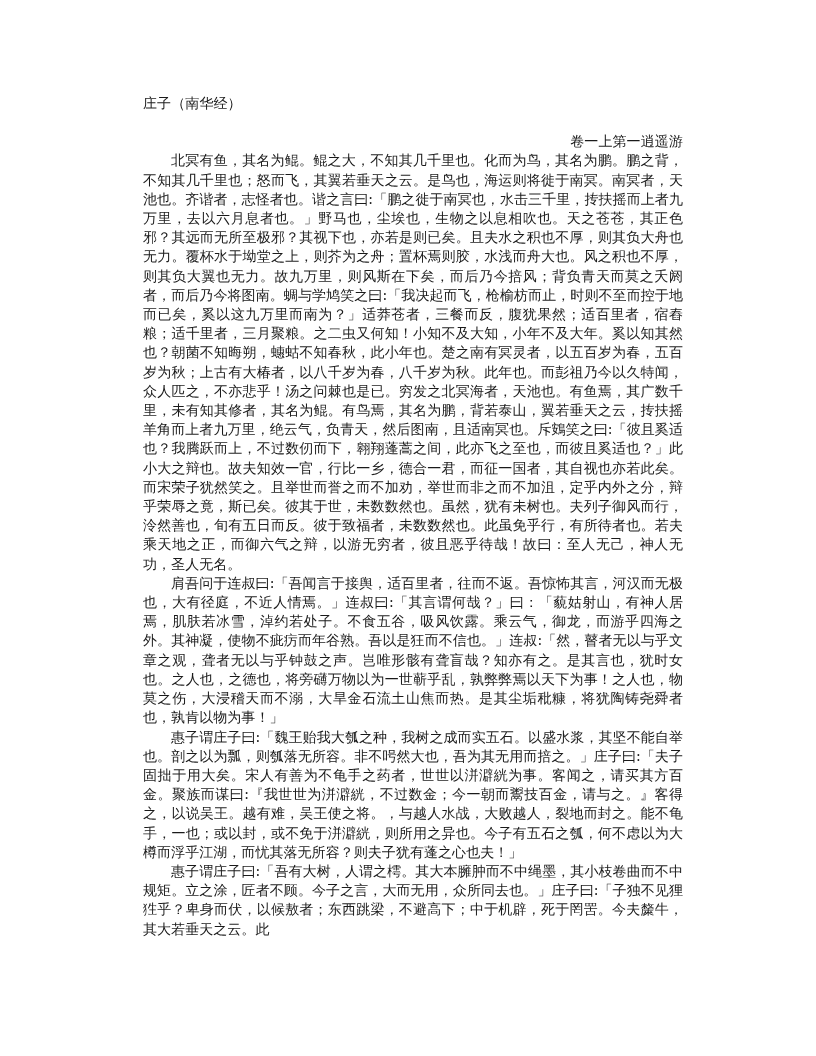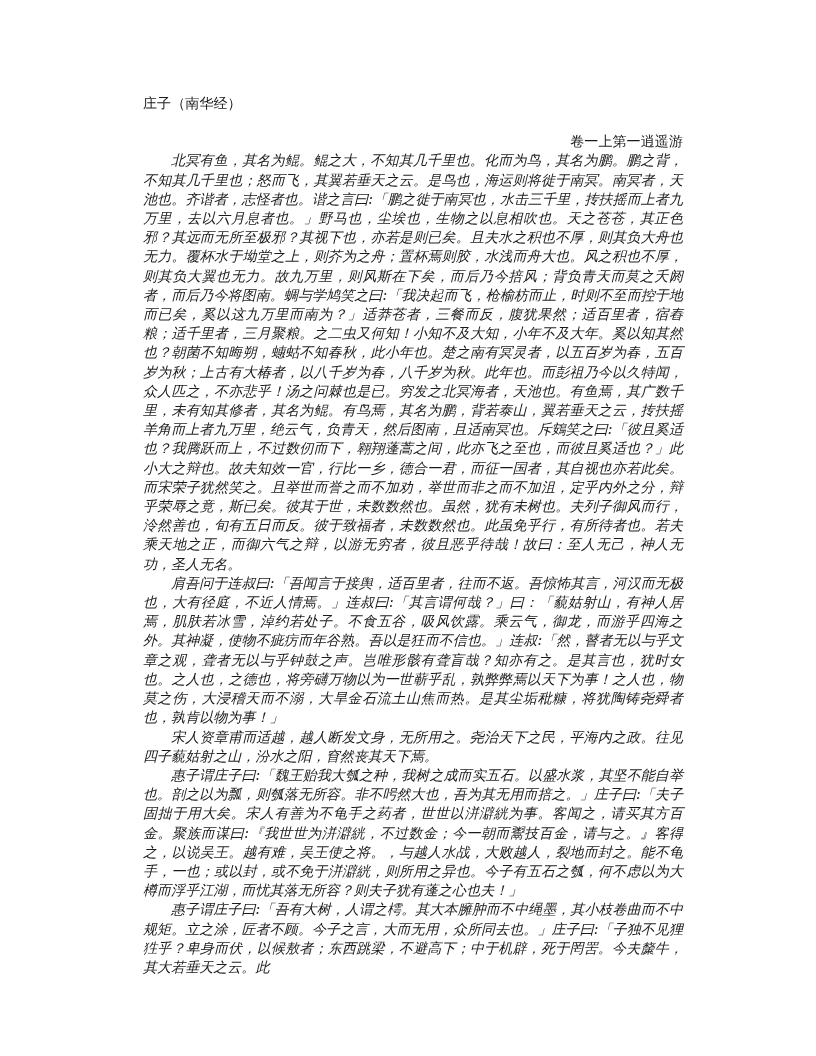--- a/index.html
+++ b/index.html
@@ -48,38 +48,36 @@
   p.body-para {
     font-size: 10.5pt;
     line-height: 19.2px;
     margin: 0;
     color: #1a1a1a;
     text-indent: 2em;
     text-align: justify;
     text-justify: inter-ideograph;
     letter-spacing: 0.05px;
     word-break: break-all;
-    font-style: italic;
   }
 </style>
 </head>
 <body>
 
 <div class="page">
   <div class="content">
 
     <div class="doc-title">庄子（南华经）</div>
 
     <div class="chapter-heading">卷一上第一逍遥游</div>
 
     <p class="body-para">北冥有鱼，其名为鲲。鲲之大，不知其几千里也。化而为鸟，其名为鹏。鹏之背，不知其几千里也；怒而飞，其翼若垂天之云。是鸟也，海运则将徙于南冥。南冥者，天池也。齐谐者，志怪者也。谐之言曰:「鹏之徙于南冥也，水击三千里，抟扶摇而上者九万里，去以六月息者也。」野马也，尘埃也，生物之以息相吹也。天之苍苍，其正色邪？其远而无所至极邪？其视下也，亦若是则已矣。且夫水之积也不厚，则其负大舟也无力。覆杯水于坳堂之上，则芥为之舟；置杯焉则胶，水浅而舟大也。风之积也不厚，则其负大翼也无力。故九万里，则风斯在下矣，而后乃今掊风；背负青天而莫之夭阏者，而后乃今将图南。蜩与学鸠笑之曰:「我决起而飞，枪榆枋而止，时则不至而控于地而已矣，奚以这九万里而南为？」适莽苍者，三餐而反，腹犹果然；适百里者，宿舂粮；适千里者，三月聚粮。之二虫又何知！小知不及大知，小年不及大年。奚以知其然也？朝菌不知晦朔，蟪蛄不知春秋，此小年也。楚之南有冥灵者，以五百岁为春，五百岁为秋；上古有大椿者，以八千岁为春，八千岁为秋。此年也。而彭祖乃今以久特闻，众人匹之，不亦悲乎！汤之问棘也是已。穷发之北冥海者，天池也。有鱼焉，其广数千里，未有知其修者，其名为鲲。有鸟焉，其名为鹏，背若泰山，翼若垂天之云，抟扶摇羊角而上者九万里，绝云气，负青天，然后图南，且适南冥也。斥鴳笑之曰:「彼且奚适也？我腾跃而上，不过数仞而下，翱翔蓬蒿之间，此亦飞之至也，而彼且奚适也？」此小大之辩也。故夫知效一官，行比一乡，德合一君，而征一国者，其自视也亦若此矣。而宋荣子犹然笑之。且举世而誉之而不加劝，举世而非之而不加沮，定乎内外之分，辩乎荣辱之竟，斯已矣。彼其于世，未数数然也。虽然，犹有未树也。夫列子御风而行，泠然善也，旬有五日而反。彼于致福者，未数数然也。此虽免乎行，有所待者也。若夫乘天地之正，而御六气之辩，以游无穷者，彼且恶乎待哉！故曰：至人无己，神人无功，圣人无名。</p>
 
 
     <p class="body-para">肩吾问于连叔曰:「吾闻言于接舆，适百里者，往而不返。吾惊怖其言，河汉而无极也，大有径庭，不近人情焉。」连叔曰:「其言谓何哉？」曰：「藐姑射山，有神人居焉，肌肤若冰雪，淖约若处子。不食五谷，吸风饮露。乘云气，御龙，而游乎四海之外。其神凝，使物不疵疠而年谷熟。吾以是狂而不信也。」连叔:「然，瞽者无以与乎文章之观，聋者无以与乎钟鼓之声。岂唯形骸有聋盲哉？知亦有之。是其言也，犹时女也。之人也，之德也，将旁礴万物以为一世蕲乎乱，孰弊弊焉以天下为事！之人也，物莫之伤，大浸稽天而不溺，大旱金石流土山焦而热。是其尘垢秕糠，将犹陶铸尧舜者也，孰肯以物为事！」</p>
 
-    <p class="body-para">宋人资章甫而适越，越人断发文身，无所用之。尧治天下之民，平海内之政。往见四子藐姑射之山，汾水之阳，窅然丧其天下焉。</p>
 
     <p class="body-para">惠子谓庄子曰:「魏王贻我大瓠之种，我树之成而实五石。以盛水浆，其坚不能自举也。剖之以为瓢，则瓠落无所容。非不呺然大也，吾为其无用而掊之。」庄子曰:「夫子固拙于用大矣。宋人有善为不龟手之药者，世世以洴澼絖为事。客闻之，请买其方百金。聚族而谋曰:『我世世为洴澼絖，不过数金；今一朝而鬻技百金，请与之。』客得之，以说吴王。越有难，吴王使之将。，与越人水战，大败越人，裂地而封之。能不龟手，一也；或以封，或不免于洴澼絖，则所用之异也。今子有五石之瓠，何不虑以为大樽而浮乎江湖，而忧其落无所容？则夫子犹有蓬之心也夫！」</p>
 
     <p class="body-para">惠子谓庄子曰:「吾有大树，人谓之樗。其大本臃肿而不中绳墨，其小枝卷曲而不中规矩。立之涂，匠者不顾。今子之言，大而无用，众所同去也。」庄子曰:「子独不见狸狌乎？卑身而伏，以候敖者；东西跳梁，不避高下；中于机辟，死于罔罟。今夫斄牛，其大若垂天之云。此</p>
 
   </div>
 </div>
 
 </body></html>

